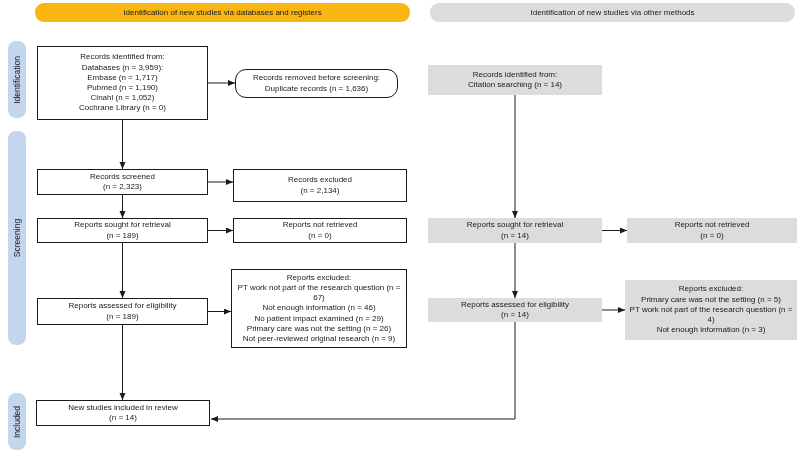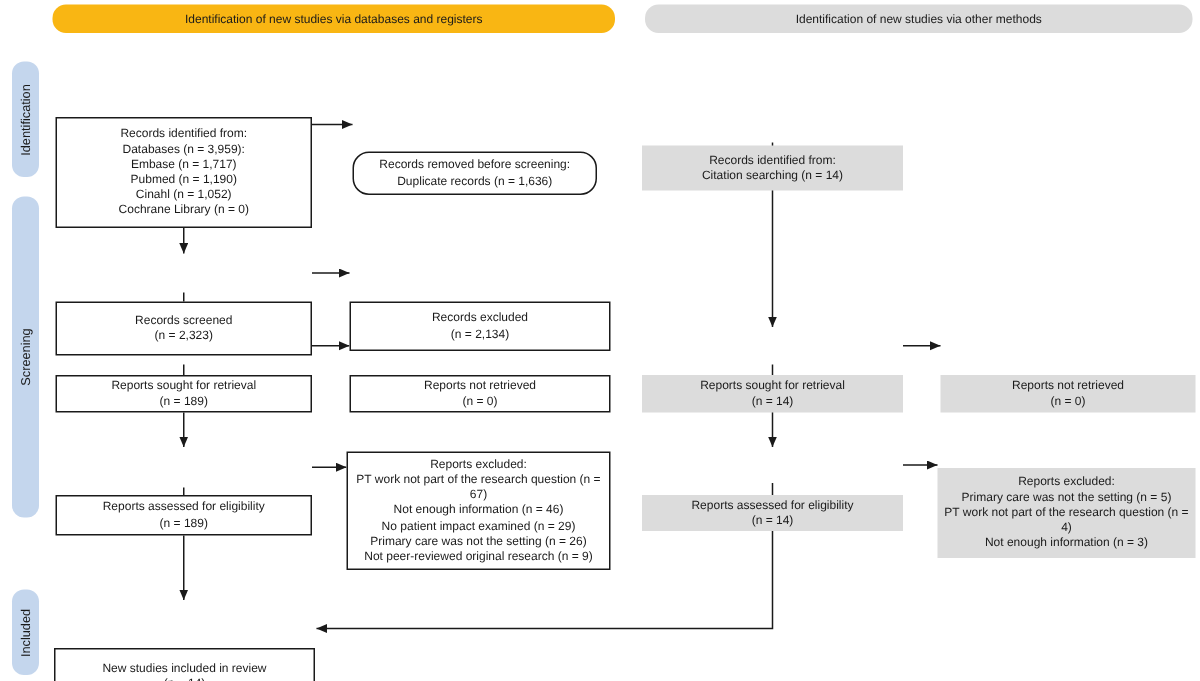--- a/index.html
+++ b/index.html
@@ -18,37 +18,37 @@
     position:absolute;left:8px;width:18px;background:var(--sidebar,#C4D6ED);
     border-radius:8px;display:flex;align-items:center;justify-content:center;z-index:1;
   }
   .side-pill span{transform:rotate(-90deg);white-space:nowrap;font-size:8.5px;color:#1a1a1a;}
   .sp-identification{top:41px;height:77px;}
   .sp-screening{top:131px;height:214px;}
   .sp-included{top:393px;height:57px;}
   .box{
     position:absolute;display:flex;align-items:center;justify-content:center;text-align:center;
     font-size:8px;line-height:1.28;white-space:pre-line;z-index:1;padding:2px 4px;box-sizing:border-box;
-    background:#fff;border:1px solid #1a1a1a;color:#1a1a1a;margin-top:32px;
+    background:#fff;border:1px solid #1a1a1a;color:#1a1a1a;
   }
   .gray{background:var(--gray_box,#DCDCDC);border:none;}
   .bA{left:37px;top:46px;width:171px;height:74px;}
   .bB{left:235px;top:69px;width:163px;height:29px;border-radius:11px;}
-  .bC{left:37px;top:169px;width:171px;height:36px;}
+  .bC{left:37px;top:169px;width:171px;height:26px;}
   .bD{left:233px;top:169px;width:174px;height:33px;}
   .bE{left:37px;top:218px;width:171px;height:25px;}
   .bF{left:233px;top:218px;width:174px;height:25px;}
   .bG{left:37px;top:298px;width:171px;height:27px;}
   .bH{left:231px;top:269px;width:176px;height:79px;}
   .bI{left:428px;top:65px;width:174px;height:30px;}
   .bJ{left:428px;top:218px;width:174px;height:25px;}
   .bK{left:627px;top:218px;width:170px;height:25px;}
   .bL{left:428px;top:298px;width:174px;height:24px;}
   .bM{left:625px;top:280px;width:172px;height:60px;}
-  .bN{left:36px;top:400px;width:174px;height:38px;}
+  .bN{left:36px;top:400px;width:174px;height:26px;}
 </style>
 </head>
 <body>
 
 <div id="stage">
 
   <svg id="arrows" width="800" height="454">
     <defs>
       <marker id="ah" markerWidth="8" markerHeight="8" refX="7" refY="3" orient="auto" markerUnits="userSpaceOnUse">
         <path d="M0,0 L7,3 L0,6 z" fill="#1a1a1a"></path>

